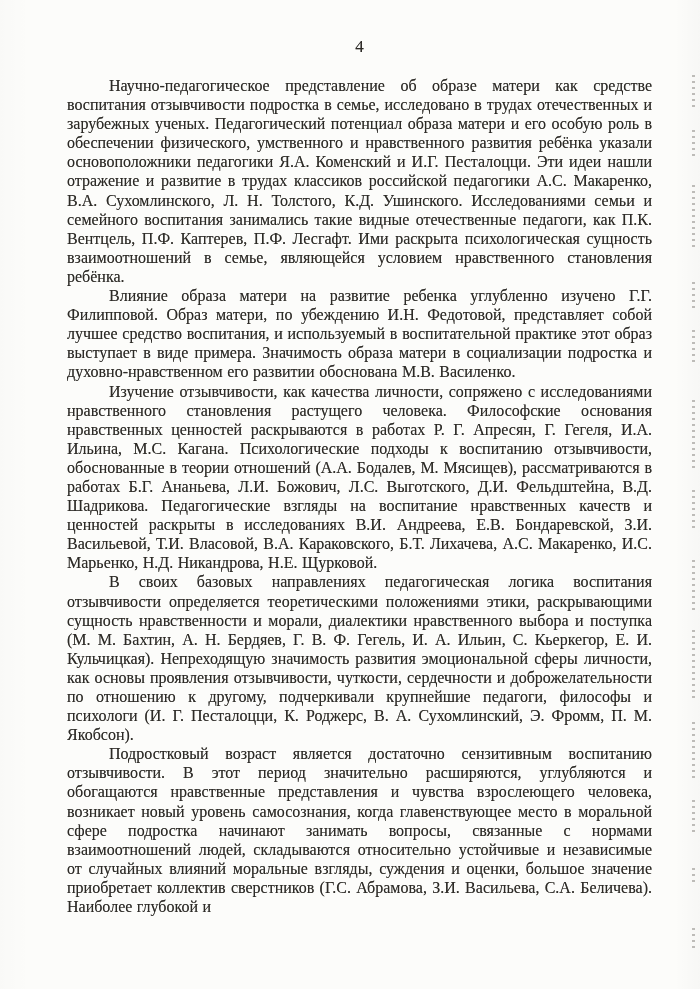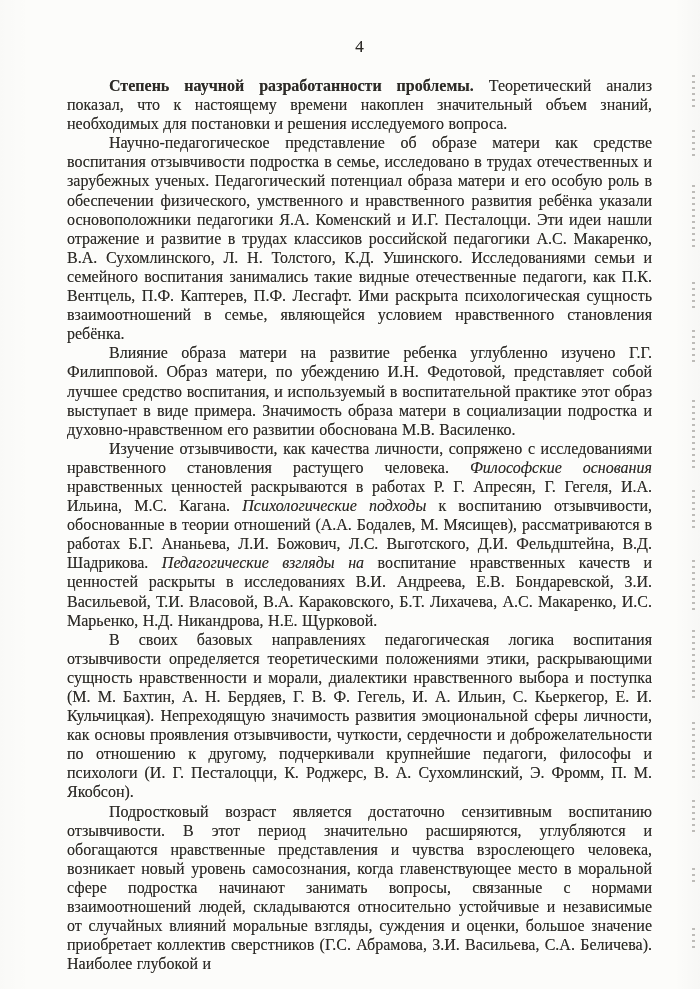--- a/index.html
+++ b/index.html
@@ -31,42 +31,41 @@
     top: 76px; left: 67px; width: 585px;
     font-size: 16px;
     line-height: 19.1px;
     color: var(--ink, #2d2b27);
     text-align: justify;
     word-spacing: 0.5px;
     text-shadow: 0 0 0.6px rgba(50,48,44,0.55);
   }
   .para { margin: 0; text-indent: 42px; }
   .para .b { font-weight: bold; }
-  .para .i { font-style: italic; }
+  .para .i { }
   .edge-strip {
     position: absolute;
     left: 691px; top: 0; width: 6px; height: 989px;
   }
   .edge-seg {
     position: absolute; left: 1px; width: 3px;
     background: repeating-linear-gradient(
       to bottom,
       var(--edge, #b3b1ad) 0px, var(--edge, #b3b1ad) 2px,
       transparent 2px, transparent 6px);
     opacity: 0.85;
   }
 </style>
 </head>
 <body>
 
 <div class="page">
   <div class="page-number">4</div>
 
   <div class="text-block">
-      <p class="para"><span class="b">Степень научной разработанности проблемы.</span><span> Теоретический анализ показал, что к настоящему времени накоплен значительный объем знаний, необходимых для постановки и решения исследуемого вопроса.</span></p>
       <p class="para"><span>Научно-педагогическое представление об образе матери как средстве воспитания отзывчивости подростка в семье, исследовано в трудах отечественных и зарубежных ученых. Педагогический потенциал образа матери и его особую роль в обеспечении физического, умственного и нравственного развития ребёнка указали основоположники педагогики Я.А. Коменский и И.Г. Песталоцци. Эти идеи нашли отражение и развитие в трудах классиков российской педагогики А.С. Макаренко, В.А. Сухомлинского, Л. Н. Толстого, К.Д. Ушинского. Исследованиями семьи и семейного воспитания занимались такие видные отечественные педагоги, как П.К. Вентцель, П.Ф. Каптерев, П.Ф. Лесгафт. Ими раскрыта психологическая сущность взаимоотношений в семье, являющейся условием нравственного становления ребёнка.</span></p>
       <p class="para"><span>Влияние образа матери на развитие ребенка углубленно изучено Г.Г. Филипповой. Образ матери, по убеждению И.Н. Федотовой, представляет собой лучшее средство воспитания, и используемый в воспитательной практике этот образ выступает в виде примера. Значимость образа матери в социализации подростка и духовно-нравственном его развитии обоснована М.В. Василенко.</span></p>
       <p class="para"><span>Изучение отзывчивости, как качества личности, сопряжено с исследованиями нравственного становления растущего человека. </span><span class="i">Философские основания</span><span> нравственных ценностей раскрываются в работах Р. Г. Апресян, Г. Гегеля, И.А. Ильина, М.С. Кагана. </span><span class="i">Психологические подходы</span><span> к воспитанию отзывчивости, обоснованные в теории отношений (А.А. Бодалев, М. Мясищев), рассматриваются в работах Б.Г. Ананьева, Л.И. Божович, Л.С. Выготского, Д.И. Фельдштейна, В.Д. Шадрикова. </span><span class="i">Педагогические взгляды на</span><span> воспитание нравственных качеств и ценностей раскрыты в исследованиях В.И. Андреева, Е.В. Бондаревской, З.И. Васильевой, Т.И. Власовой, В.А. Караковского, Б.Т. Лихачева, А.С. Макаренко, И.С. Марьенко, Н.Д. Никандрова, Н.Е. Щурковой.</span></p>
       <p class="para"><span>В своих базовых направлениях педагогическая логика воспитания отзывчивости определяется теоретическими положениями этики, раскрывающими сущность нравственности и морали, диалектики нравственного выбора и поступка (М. М. Бахтин, А. Н. Бердяев, Г. В. Ф. Гегель, И. А. Ильин, С. Кьеркегор, Е. И. Кульчицкая). Непреходящую значимость развития эмоциональной сферы личности, как основы проявления отзывчивости, чуткости, сердечности и доброжелательности по отношению к другому, подчеркивали крупнейшие педагоги, философы и психологи (И. Г. Песталоцци, К. Роджерс, В. А. Сухомлинский, Э. Фромм, П. М. Якобсон).</span></p>
       <p class="para"><span>Подростковый возраст является достаточно сензитивным воспитанию отзывчивости. В этот период значительно расширяются, углубляются и обогащаются нравственные представления и чувства взрослеющего человека, возникает новый уровень самосознания, когда главенствующее место в моральной сфере подростка начинают занимать вопросы, связанные с нормами взаимоотношений людей, складываются относительно устойчивые и независимые от случайных влияний моральные взгляды, суждения и оценки, большое значение приобретает коллектив сверстников (Г.С. Абрамова, З.И. Васильева, С.А. Беличева). Наиболее глубокой и</span></p>
     </div>
 
   <div class="edge-strip">
       <div class="edge-seg" style="top: 75px; height: 35px;"></div>
       <div class="edge-seg" style="top: 130px; height: 30px;"></div>

